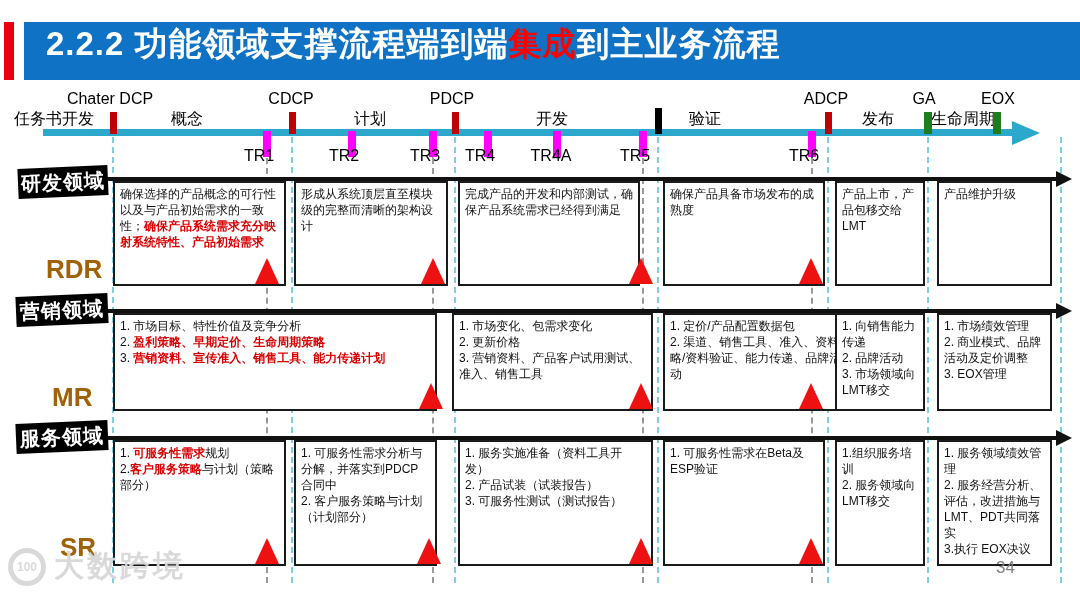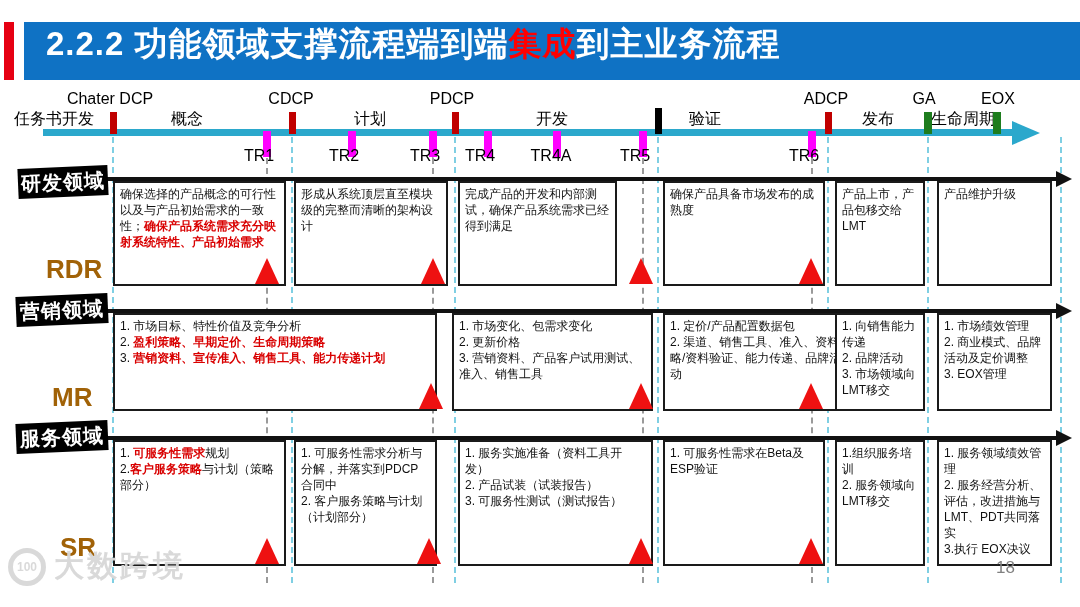--- a/index.html
+++ b/index.html
@@ -113,21 +113,21 @@
   <div class="abs lane-head" style="top:171px"></div>
   <div class="abs lane-label" style="left:18px;top:167px;width:90px">研发领域</div>
   <div class="abs lane-code" style="left:46px;top:254px">RDR</div>
 
   <div class="abs box" style="left:113px;top:181px;width:173px;height:105px">
     <div class="bl"><span>确保选择的产品概念的可行性以及与产品初始需求的一致性；</span><span class="rd">确保产品系统需求充分映射系统特性、产品初始需求</span></div>
   </div>
   <div class="abs box" style="left:294px;top:181px;width:154px;height:105px">
     <div class="bl"><span>形成从系统顶层直至模块级的完整而清晰的架构设计</span></div>
   </div>
-  <div class="abs box" style="left:458px;top:181px;width:159px;height:105px">
+  <div class="abs box" style="left:458px;top:181px;width:182px;height:105px">
     <div class="bl"><span>完成产品的开发和内部测试，确保产品系统需求已经得到满足</span></div>
   </div>
   <div class="abs box" style="left:663px;top:181px;width:162px;height:105px">
     <div class="bl"><span>确保产品具备市场发布的成熟度</span></div>
   </div>
   <div class="abs box" style="left:937px;top:181px;width:115px;height:105px">
     <div class="bl"><span>产品维护升级</span></div>
   </div>
   <div class="abs box" style="left:835px;top:181px;width:90px;height:105px">
     <div class="bl"><span>产品上市，产品包移交给LMT</span></div>
@@ -198,19 +198,19 @@
   <div class="abs box" style="left:937px;top:440px;width:115px;height:126px">
     <div class="bl"><span>1. 服务领域绩效管理</span></div>
     <div class="bl"><span>2. 服务经营分析、评估，改进措施与LMT、PDT共同落实</span></div>
     <div class="bl"><span>3.执行 EOX决议</span></div>
   </div>
   <div class="abs tri" style="left:255px;top:538px"></div>
   <div class="abs tri" style="left:417px;top:538px"></div>
   <div class="abs tri" style="left:629px;top:538px"></div>
   <div class="abs tri" style="left:799px;top:538px"></div>
 
-  <div class="abs pagenum">18</div>
+  <div class="abs pagenum">34</div>
   <div class="abs wm">
     <span class="wm-logo">100</span>
     <span class="wm-text">大数跨境</span>
   </div>
 
 </div>
 
 </body></html>

